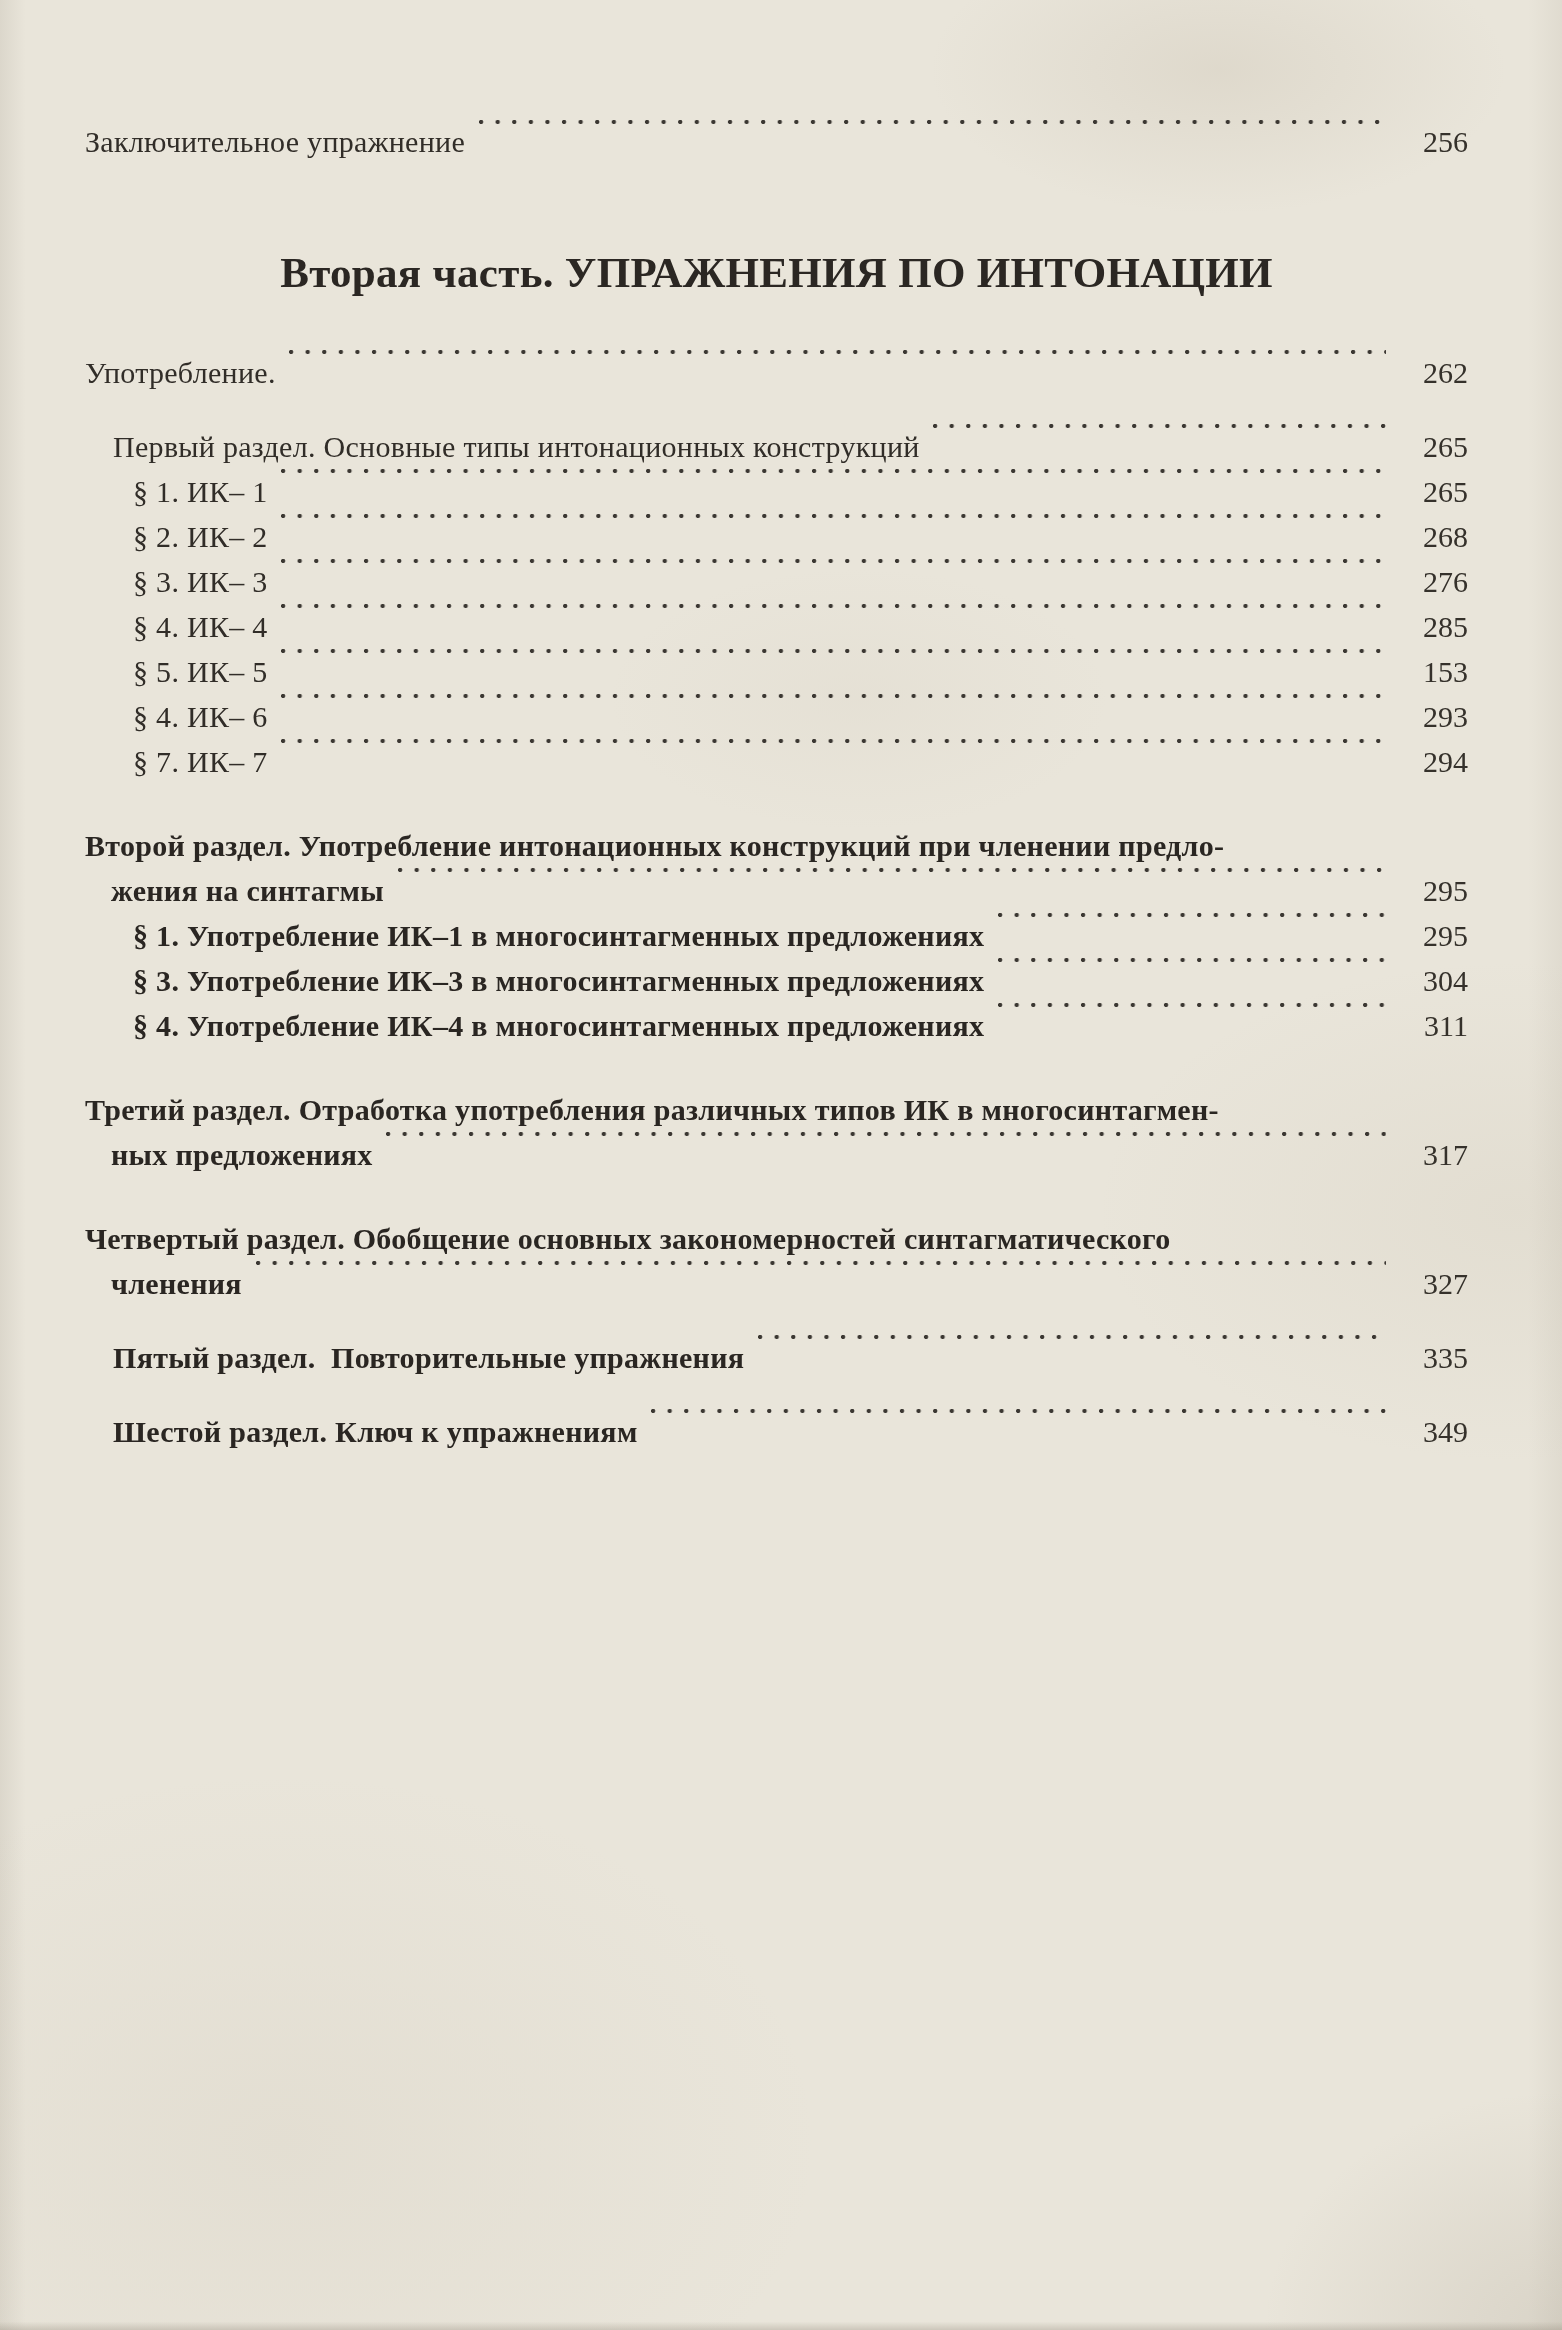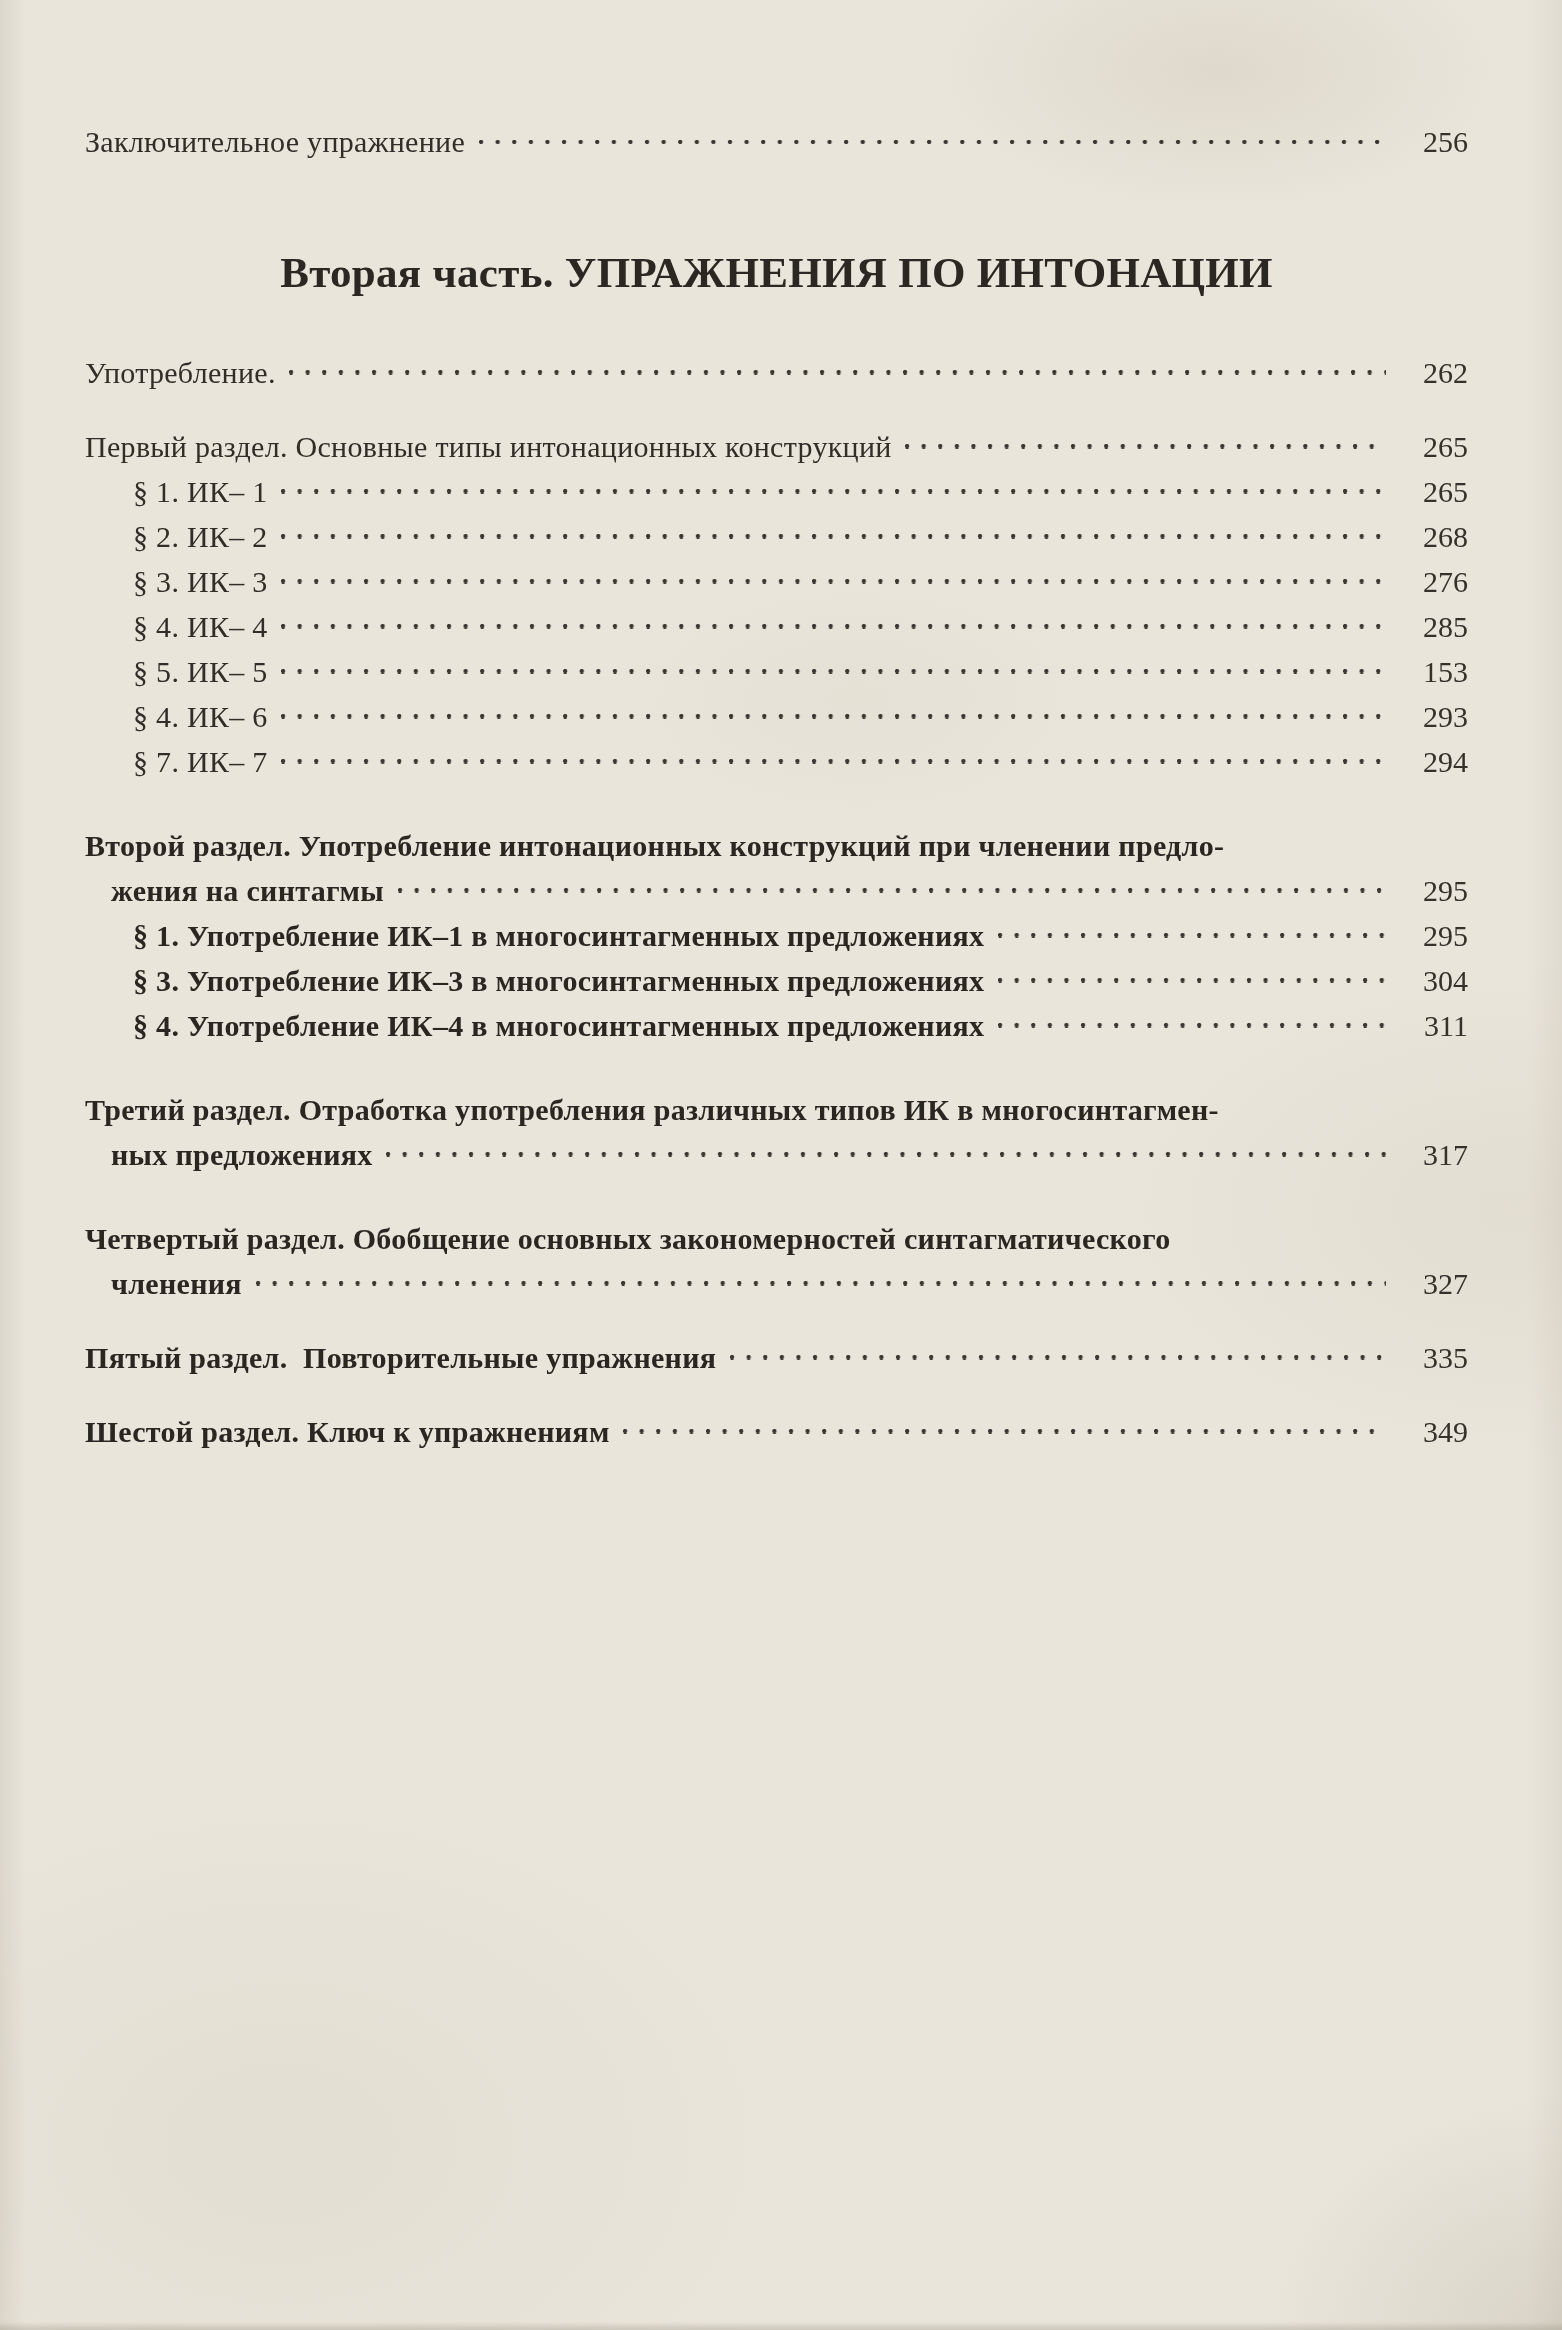--- a/index.html
+++ b/index.html
@@ -40,33 +40,33 @@
     margin-top: 85px;
     letter-spacing: 0.3px;
     color: #2b2723;
   }
 
   .entry { }
   .entry.indent-1 { margin-left: 48px; }
   .entry.bold .entry-line,
   .entry.bold .entry-label { font-weight: 700; color: #2a2622; }
 
-  .gap-md { margin-top: 29px; }
+  .gap-md { margin-top: 29px; margin-left: 28px; }
   .gap-lg { margin-top: 39px; }
   .gap-xl { margin-top: 53px; }
 
   .entry-line {
     line-height: 45px;
     white-space: pre;
     letter-spacing: 0.3px;
   }
 
   .entry-last {
     display: flex;
-    align-items: center;
+    align-items: flex-start;
     line-height: 45px;
   }
   .entry-last.cont { margin-left: 26px; }
 
   .entry-label {
     flex: 0 0 auto;
     white-space: pre;
     letter-spacing: 0.3px;
   }
 

